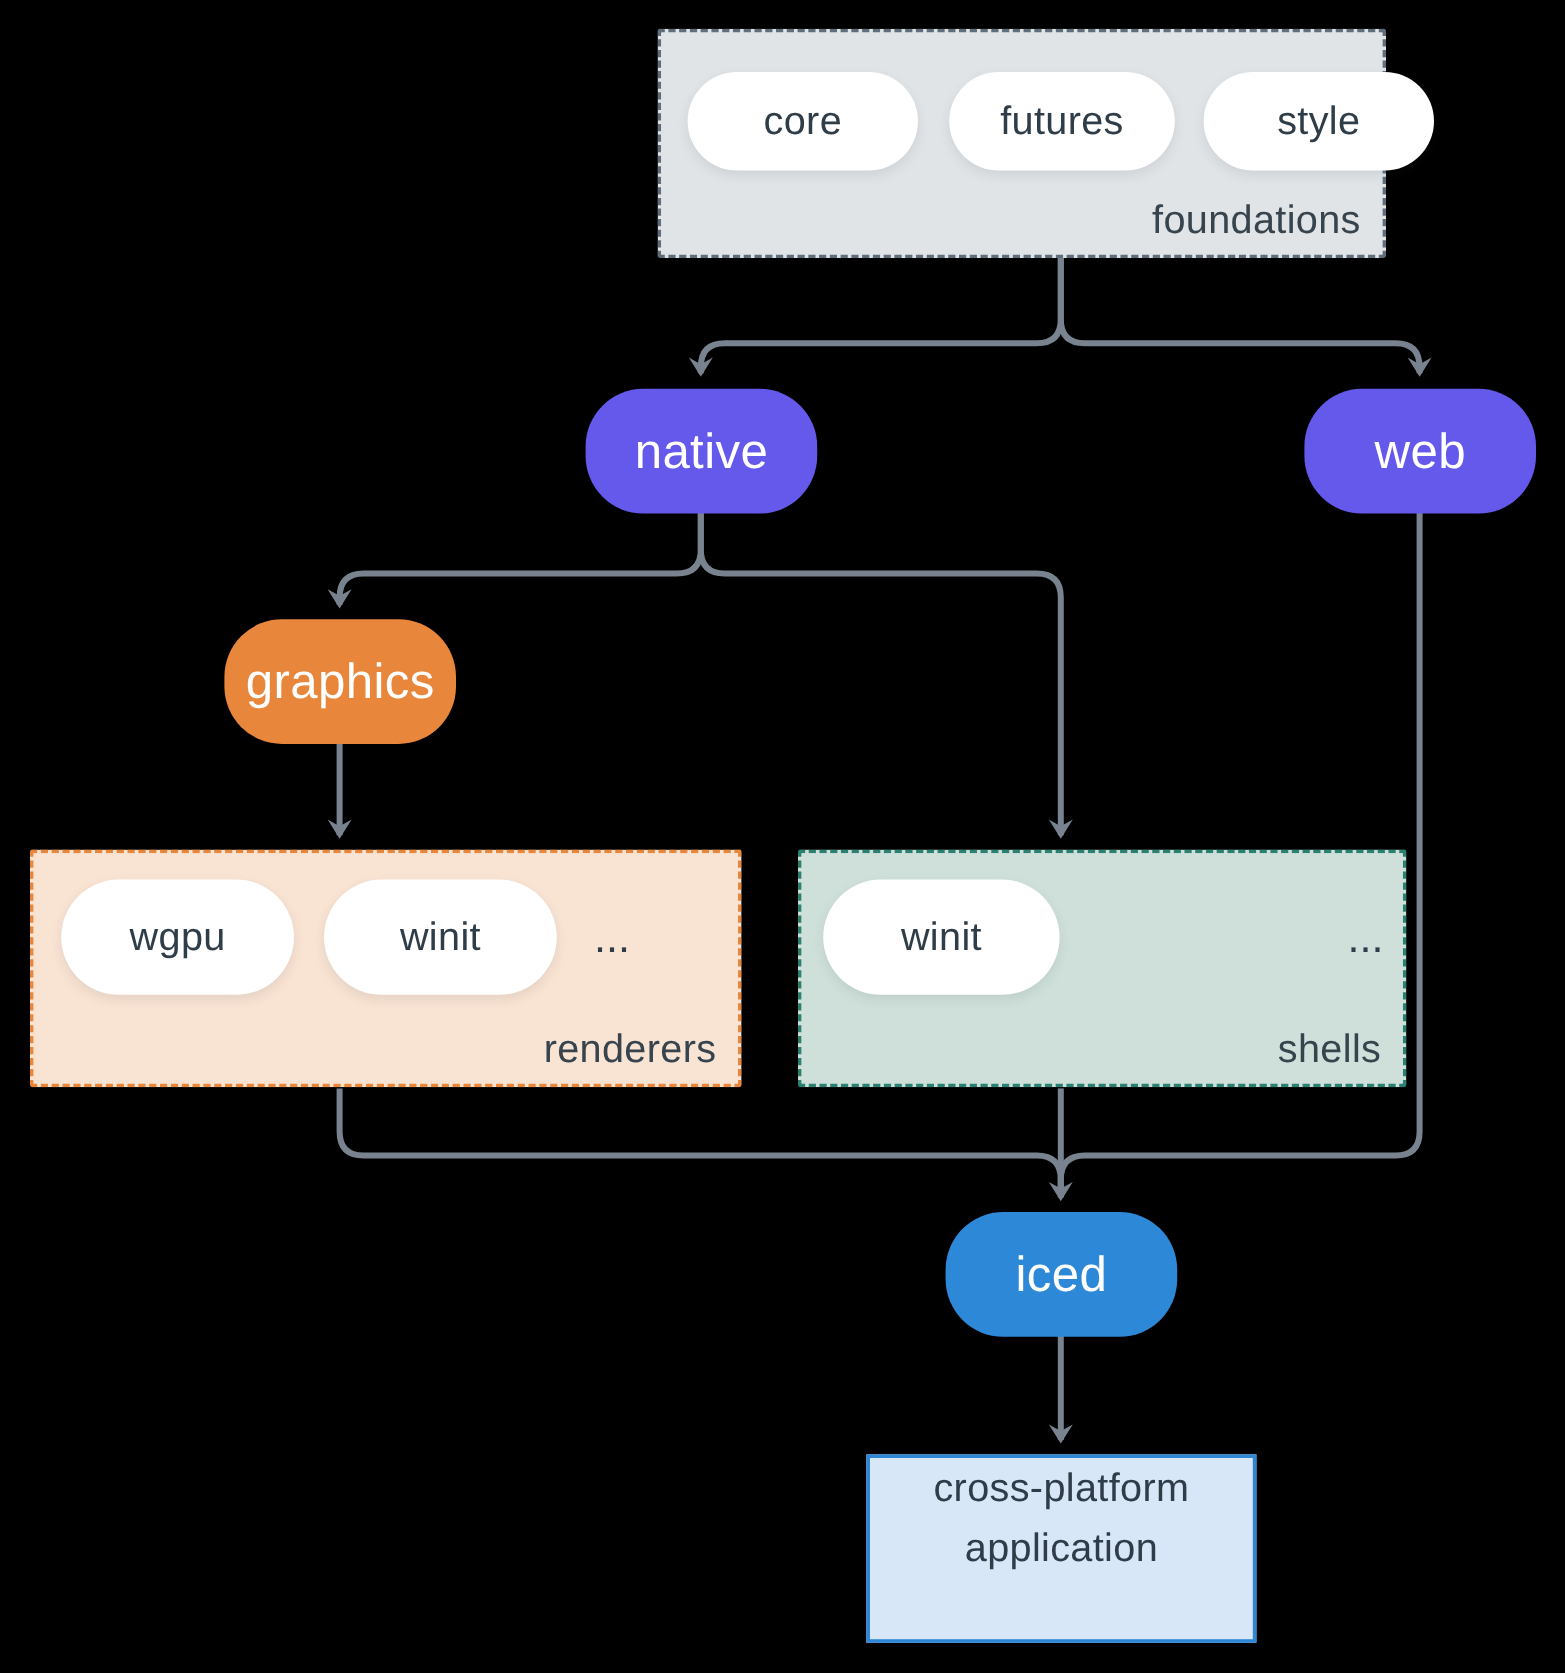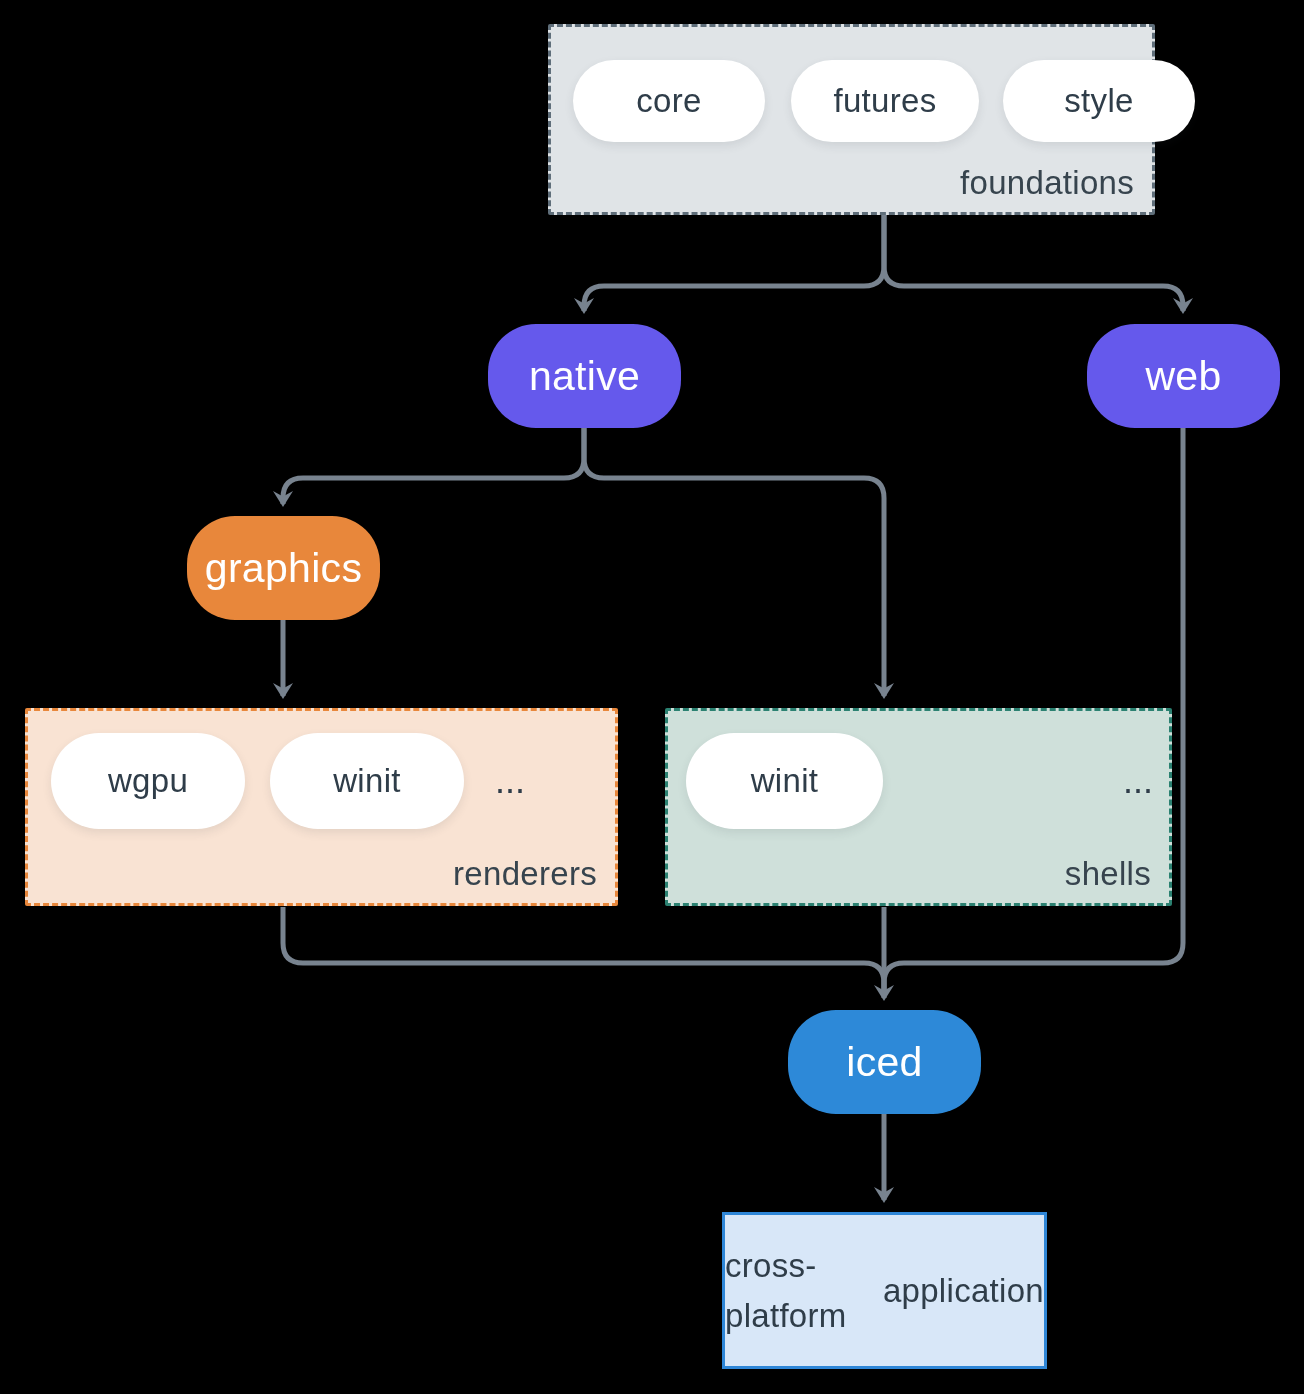--- a/index.html
+++ b/index.html
@@ -97,22 +97,22 @@
   .node-iced     { left: 788px;  top: 1010px; background: var(--blue, #2D89D8); }
   .app-box {
     position: absolute;
     left: 722px; top: 1212px; width: 325px; height: 157px;
     box-sizing: border-box;
     background: var(--app-fill, #D8E7F8);
     border: 3px solid var(--app-border, #2E86D7);
     color: var(--text-dark, #2F3D49);
     font-size: 33px;
     letter-spacing: 0.3px;
-    display: flex; flex-direction: row;
-    align-items: center; justify-content: flex-end;
+    display: flex; flex-direction: column;
+    align-items: center; justify-content: flex-start;
     line-height: 1.5;
   }
 </style>
 </head>
 <body>
 
 <div class="canvas">
 
   <svg class="edges" viewBox="0 0 1304 1394" xmlns="http://www.w3.org/2000/svg">
     <defs>

